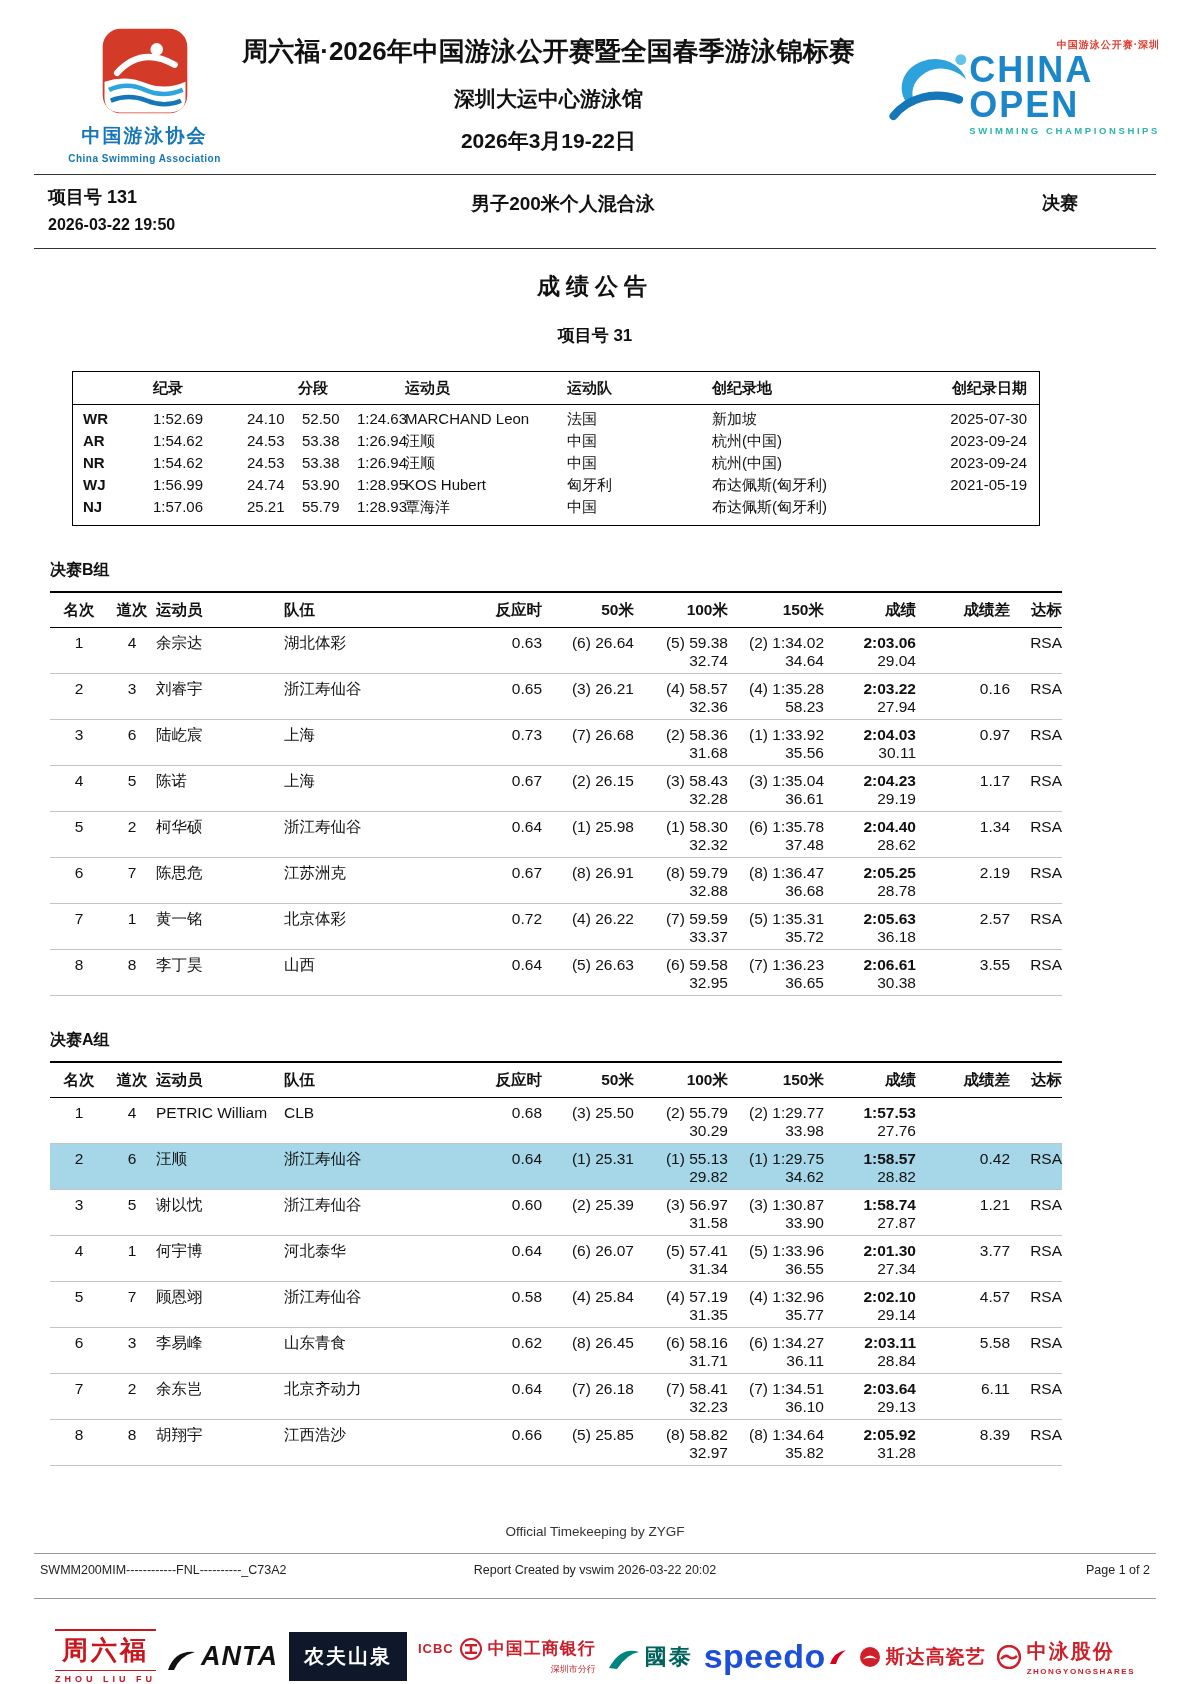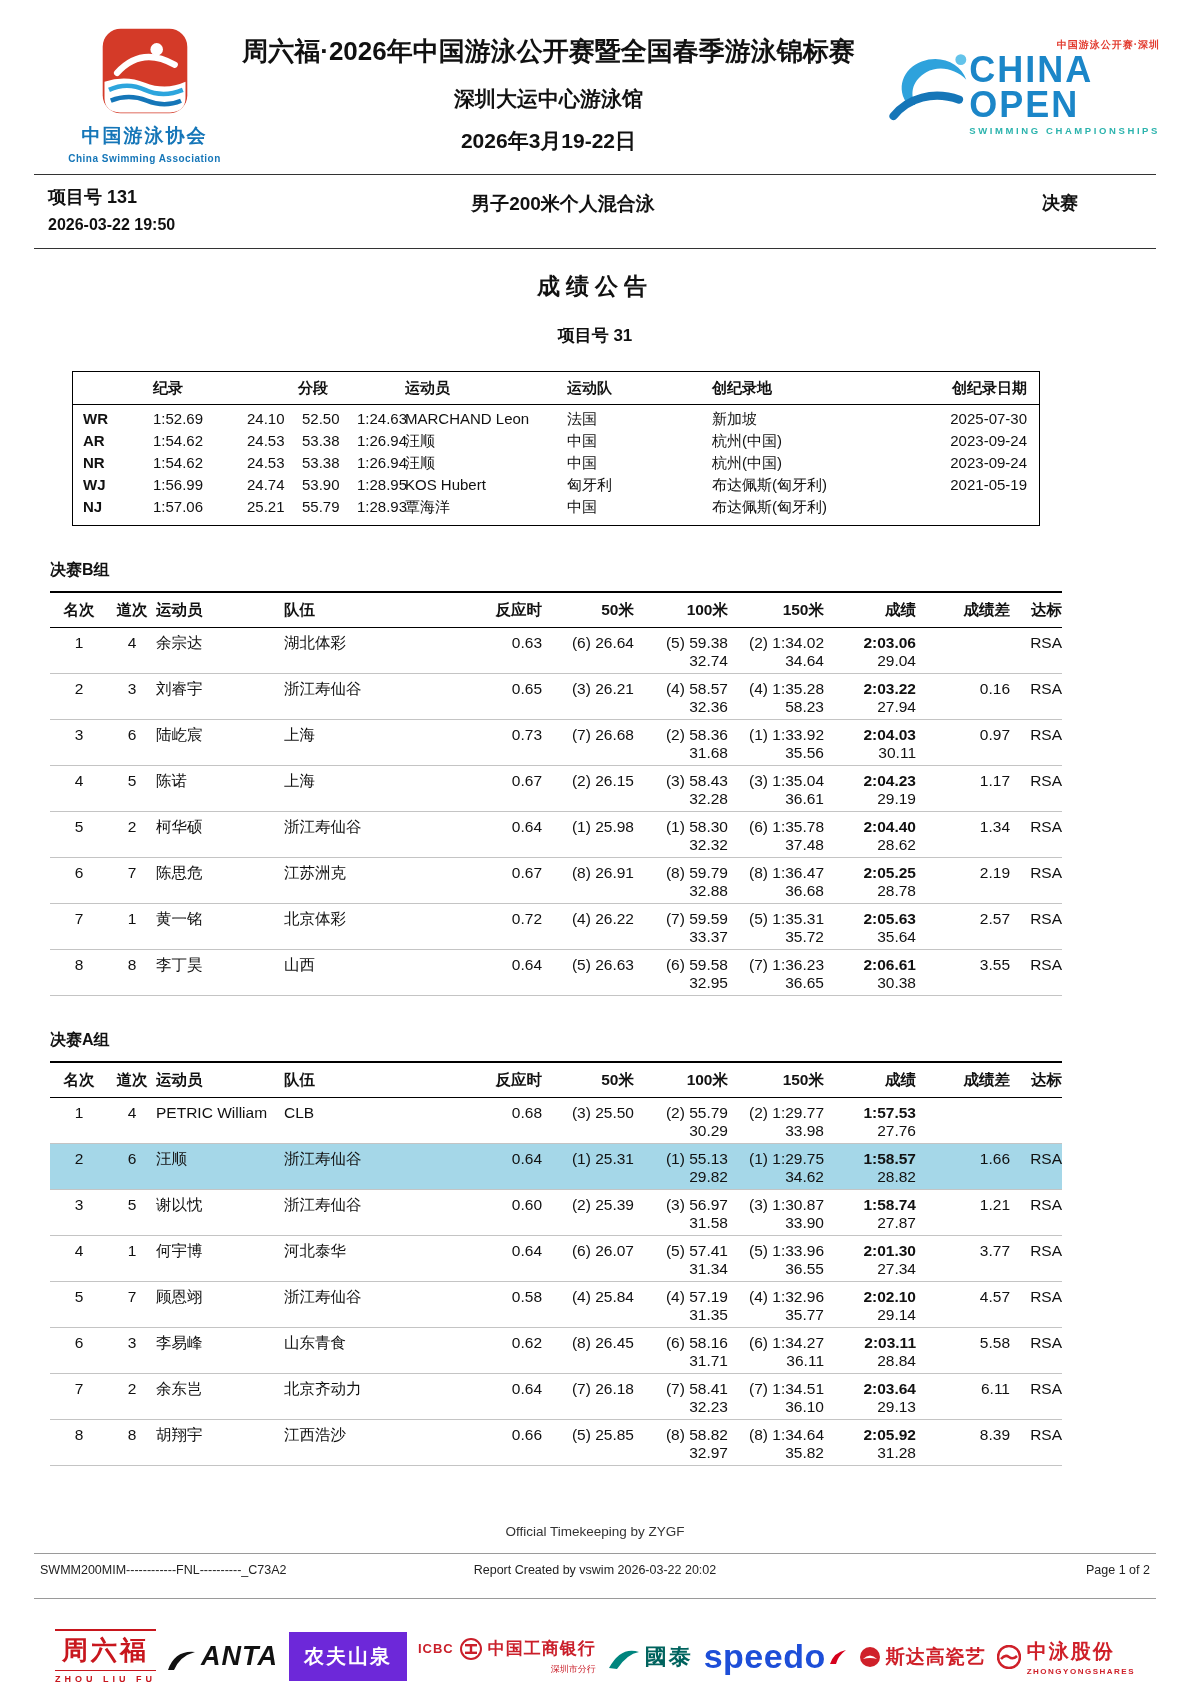--- a/index.html
+++ b/index.html
@@ -75,21 +75,21 @@
   .fm-center { width:32%; text-align:center; }
   .fm-right { width:34%; text-align:right; }
 
   
   .sponsors { display:flex; align-items:center; justify-content:space-between; padding:30px 55px 0; }
   .sp { text-align:center; }
   .zlf-cn { color:#c8161d; font-family:"Liberation Serif","DejaVu Serif",serif; font-weight:bold; font-size:26px; letter-spacing:3px; border-top:2px solid #c8161d; border-bottom:1px solid #c8161d; padding:2px 4px; }
   .zlf-en { color:#c8161d; font-size:9px; font-weight:bold; letter-spacing:4px; margin-top:3px; }
   .anta { display:flex; align-items:flex-end; gap:4px; }
   .anta-text { color:#111; font-weight:bold; font-size:27px; font-style:italic; letter-spacing:1px; }
-  .nfsq { background:#6d28d9; color:#fff; font-weight:bold; font-size:20px; padding:11px 15px; letter-spacing:2px; }
+  .nfsq { background:#0f172a; color:#fff; font-weight:bold; font-size:20px; padding:11px 15px; letter-spacing:2px; }
   .icbc-row { display:flex; align-items:center; gap:6px; color:#ca1f2a; }
   .icbc-en { font-size:13px; font-weight:bold; letter-spacing:1px; }
   .icbc-cn { font-size:17px; font-weight:bold; letter-spacing:1px; }
   .icbc-sub { color:#ca1f2a; font-size:9px; margin-top:3px; text-align:right; }
   .cathay { display:flex; align-items:center; gap:4px; color:#00635e;justify-content:center; }
   .cathay-text { font-weight:bold; font-size:22px; letter-spacing:2px; }
   .speedo { display:flex; align-items:center; gap:2px; }
   .speedo-text { color:#1d4ed8; font-weight:bold; font-size:34px; letter-spacing:0.5px; text-transform:lowercase; }
   .stc { display:flex; align-items:center; gap:5px; color:#cf2029; }
   .stc-text { font-weight:bold; font-size:19px; letter-spacing:1px; }
@@ -490,21 +490,21 @@
             <div class="cell ta-r">
               <div class="l1">(7) 59.59</div>
               <div class="l2">33.37</div>
             </div>
             <div class="cell ta-r">
               <div class="l1">(5) 1:35.31</div>
               <div class="l2">35.72</div>
             </div>
             <div class="cell ta-r">
               <div class="l1 b">2:05.63</div>
-              <div class="l2">35.64</div>
+              <div class="l2">36.18</div>
             </div>
             <div class="cell ta-r">
               <div class="l1">2.57</div>
             </div>
             <div class="cell ta-r">
               <div class="l1">RSA</div>
             </div>
           </div>
           <div class="res-row">
             <div class="cell ta-c">
@@ -628,21 +628,21 @@
             </div>
             <div class="cell ta-r">
               <div class="l1">(1) 1:29.75</div>
               <div class="l2">34.62</div>
             </div>
             <div class="cell ta-r">
               <div class="l1 b">1:58.57</div>
               <div class="l2">28.82</div>
             </div>
             <div class="cell ta-r">
-              <div class="l1">1.66</div>
+              <div class="l1">0.42</div>
             </div>
             <div class="cell ta-r">
               <div class="l1">RSA</div>
             </div>
           </div>
           <div class="res-row">
             <div class="cell ta-c">
               <div class="l1">3</div>
             </div>
             <div class="cell ta-c">

